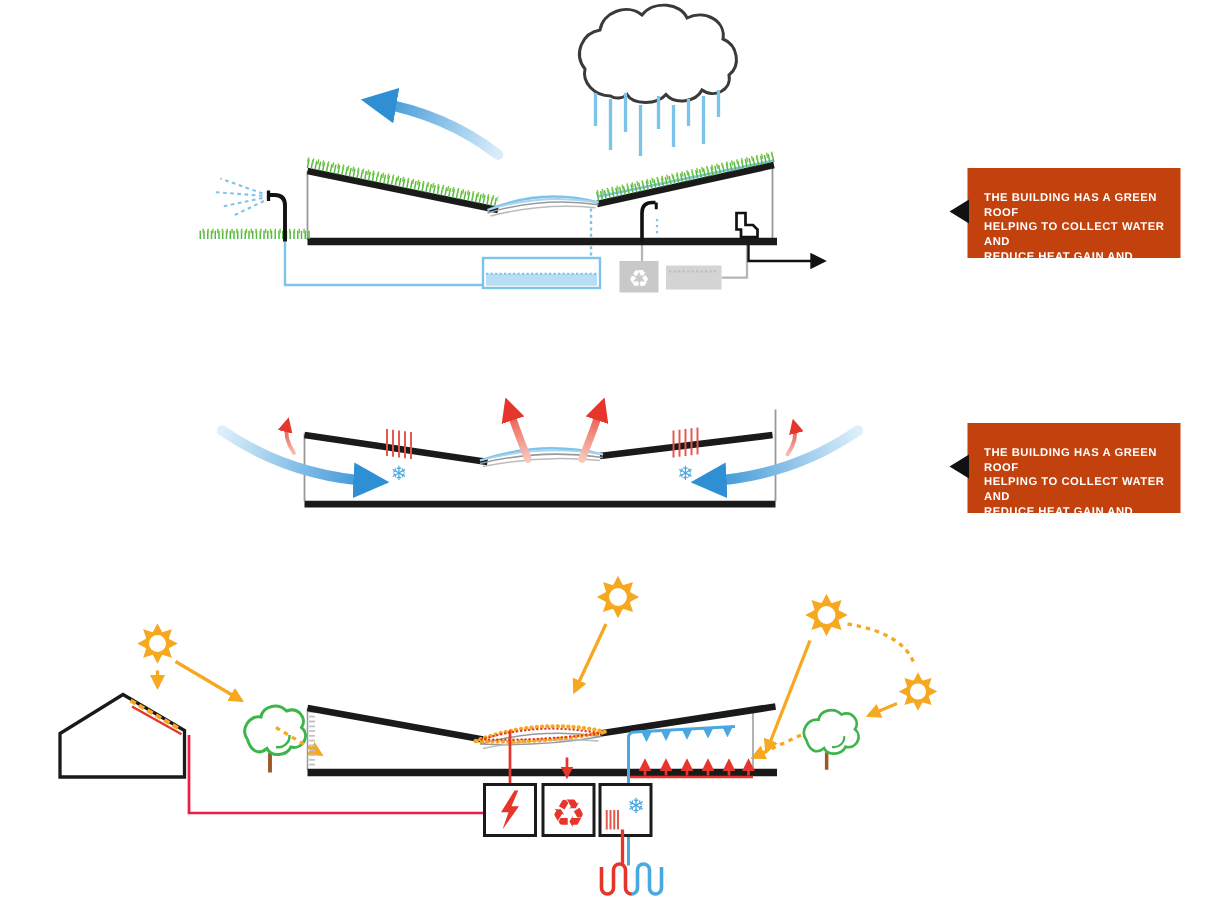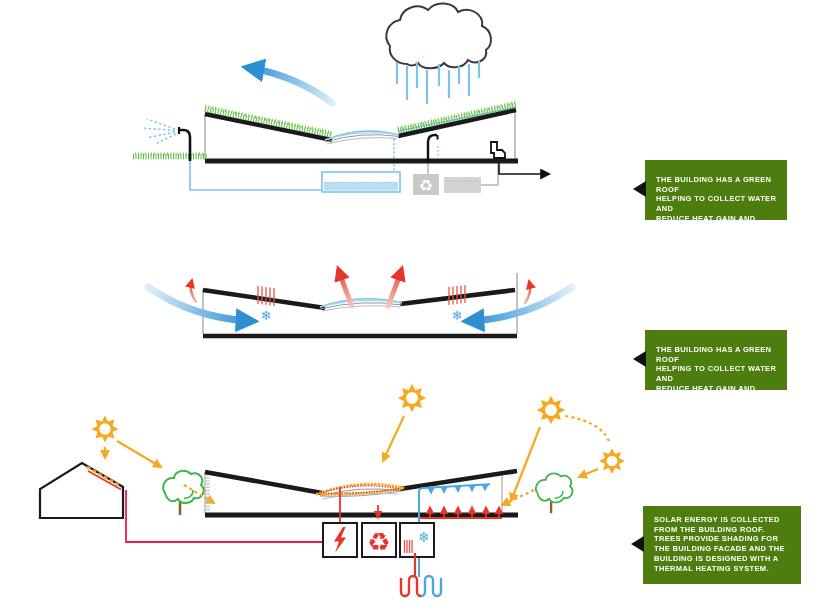--- a/index.html
+++ b/index.html
@@ -1,21 +1,21 @@
 <!DOCTYPE html>
 <html><head>
 <meta charset="utf-8">
 <style>
   html,body{margin:0;padding:0;background:#fff;}
   #stage{position:relative;width:818px;height:607px;background:#fff;overflow:hidden;
          font-family:"Liberation Sans",sans-serif;}
   #diagram-svg{position:absolute;left:0;top:0;}
-  .callout{position:absolute;background:#4d7c0f;color:#fff;
+  .callout{position:absolute;background:#c2410c;color:#fff;
            font:bold 7.5px/9.7px "Liberation Sans",sans-serif;
-           letter-spacing:.35px;box-sizing:border-box;margin-top:48px;}
+           letter-spacing:.35px;box-sizing:border-box;}
   .callout::before{content:"";position:absolute;left:-12px;width:0;height:0;
            border:solid transparent;border-width:8px 13px 8px 0;border-right-color:#111;}
   #callout-1{left:645px;top:112px;width:142px;height:60px;padding:15px 6px 6px 11px;}
   #callout-1::before{top:21px;}
   #callout-2{left:645px;top:282px;width:142px;height:60px;padding:15px 6px 6px 11px;}
   #callout-2::before{top:21px;}
   #callout-3{left:643px;top:458px;width:158px;height:78px;padding:9px 6px 6px 11px;}
   #callout-3::before{top:30px;}
   .glyphtxt{font-family:"DejaVu Sans",sans-serif;}
 </style>
@@ -324,21 +324,13 @@
   <div class="callout" id="callout-1">
     <div>THE BUILDING HAS A GREEN ROOF</div>
     <div>HELPING TO COLLECT WATER AND</div>
     <div>REDUCE HEAT GAIN AND LOSS.</div>
   </div>
   <div class="callout" id="callout-2">
     <div>THE BUILDING HAS A GREEN ROOF</div>
     <div>HELPING TO COLLECT WATER AND</div>
     <div>REDUCE HEAT GAIN AND LOSS.</div>
   </div>
-  <div class="callout" id="callout-3">
-    <div>SOLAR ENERGY IS COLLECTED</div>
-    <div>FROM THE BUILDING ROOF.</div>
-    <div>TREES PROVIDE SHADING FOR</div>
-    <div>THE BUILDING FACADE AND THE</div>
-    <div>BUILDING IS DESIGNED WITH A</div>
-    <div>THERMAL HEATING SYSTEM.</div>
-  </div>
 </div>
 
 </body></html>

